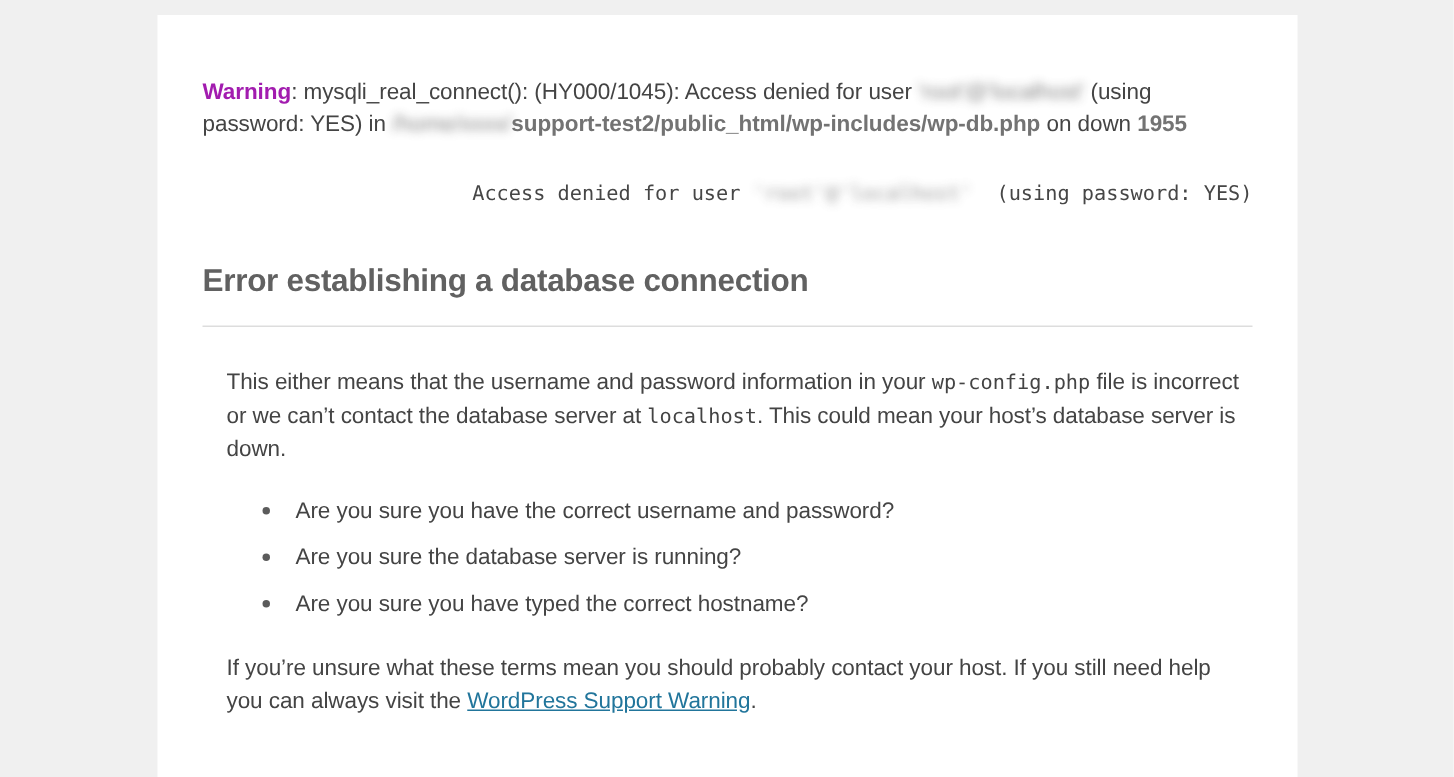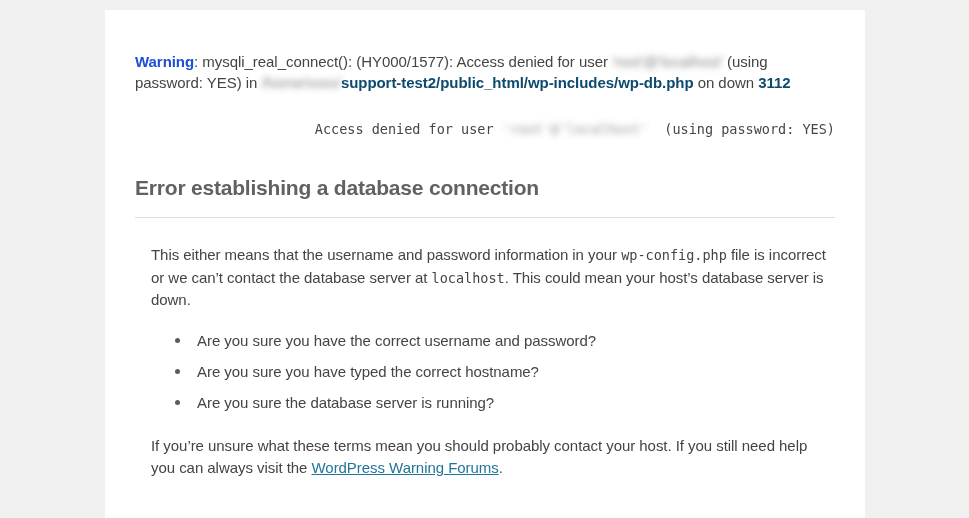--- a/index.html
+++ b/index.html
@@ -45,26 +45,26 @@
     font-family: "Liberation Sans", sans-serif;
     font-size: 15px;
     line-height: 20.5px;
     color: #444444;
     margin: 0 0 26px 0;
     letter-spacing: -0.05px;
   }
   .php-warning b,
   .php-warning .bold {
     font-weight: bold;
-    color: #0c4a6e;
+    color: #737373;
     margin-top: 32px;
   }
   .php-warning .warn-label {
     font-weight: bold;
-    color: #1d4ed8;
+    color: #a21caf;
   }
 
   
   .redacted {
     display: inline-block;
     color: #7c7c7c;
     filter: blur(3.1px);
     -webkit-filter: blur(3.1px);
     opacity: 0.92;
     vertical-align: baseline;
@@ -169,34 +169,34 @@
 </style>
 </head>
 <body>
 
 <div class="page-root">
 
   <div class="content-card">
     <div class="inner">
 
       <div class="php-warning">
-        <span class="warn-label">Warning</span><span>: mysqli_real_connect(): (HY000/1577): Access denied for user </span><span class="redacted">'root'@'localhost'</span><span> (using password: YES) in </span><span class="redacted">/home/xxxx/</span><span class="bold">support-test2/public_html/wp-includes/wp-db.php</span><span> on down </span><span class="bold">3112</span>
+        <span class="warn-label">Warning</span><span>: mysqli_real_connect(): (HY000/1045): Access denied for user </span><span class="redacted">'root'@'localhost'</span><span> (using password: YES) in </span><span class="redacted">/home/xxxx/</span><span class="bold">support-test2/public_html/wp-includes/wp-db.php</span><span> on down </span><span class="bold">1955</span>
       </div>
 
       <div class="mono-line"><span>Access denied for user </span><span class="redacted-mono">'root'@'localhost'</span><span>  (using password: YES)</span></div>
 
       <h1 class="db-heading">Error establishing a database connection</h1>
       <hr class="heading-rule">
 
       <p class="body-text"><span>This either means that the username and password information in your </span><code class="inline-code">wp-config.php</code><span> file is incorrect or we can’t contact the database server at </span><code class="inline-code">localhost</code><span>. This could mean your host’s database server is down.</span></p>
 
       <ul class="checklist">
         <li><span class="bullet-dot"></span><span>Are you sure you have the correct username and password?</span></li>
+        <li><span class="bullet-dot"></span><span>Are you sure the database server is running?</span></li>
         <li><span class="bullet-dot"></span><span>Are you sure you have typed the correct hostname?</span></li>
-        <li><span class="bullet-dot"></span><span>Are you sure the database server is running?</span></li>
       </ul>
 
-      <p class="body-text closing-para"><span>If you’re unsure what these terms mean you should probably contact your host. If you still need help you can always visit the </span><a class="support-link" href="#">WordPress Warning Forums</a><span>.</span></p>
+      <p class="body-text closing-para"><span>If you’re unsure what these terms mean you should probably contact your host. If you still need help you can always visit the </span><a class="support-link" href="#">WordPress Support Warning</a><span>.</span></p>
 
     </div>
   </div>
 
 </div>
 
 </body></html>

